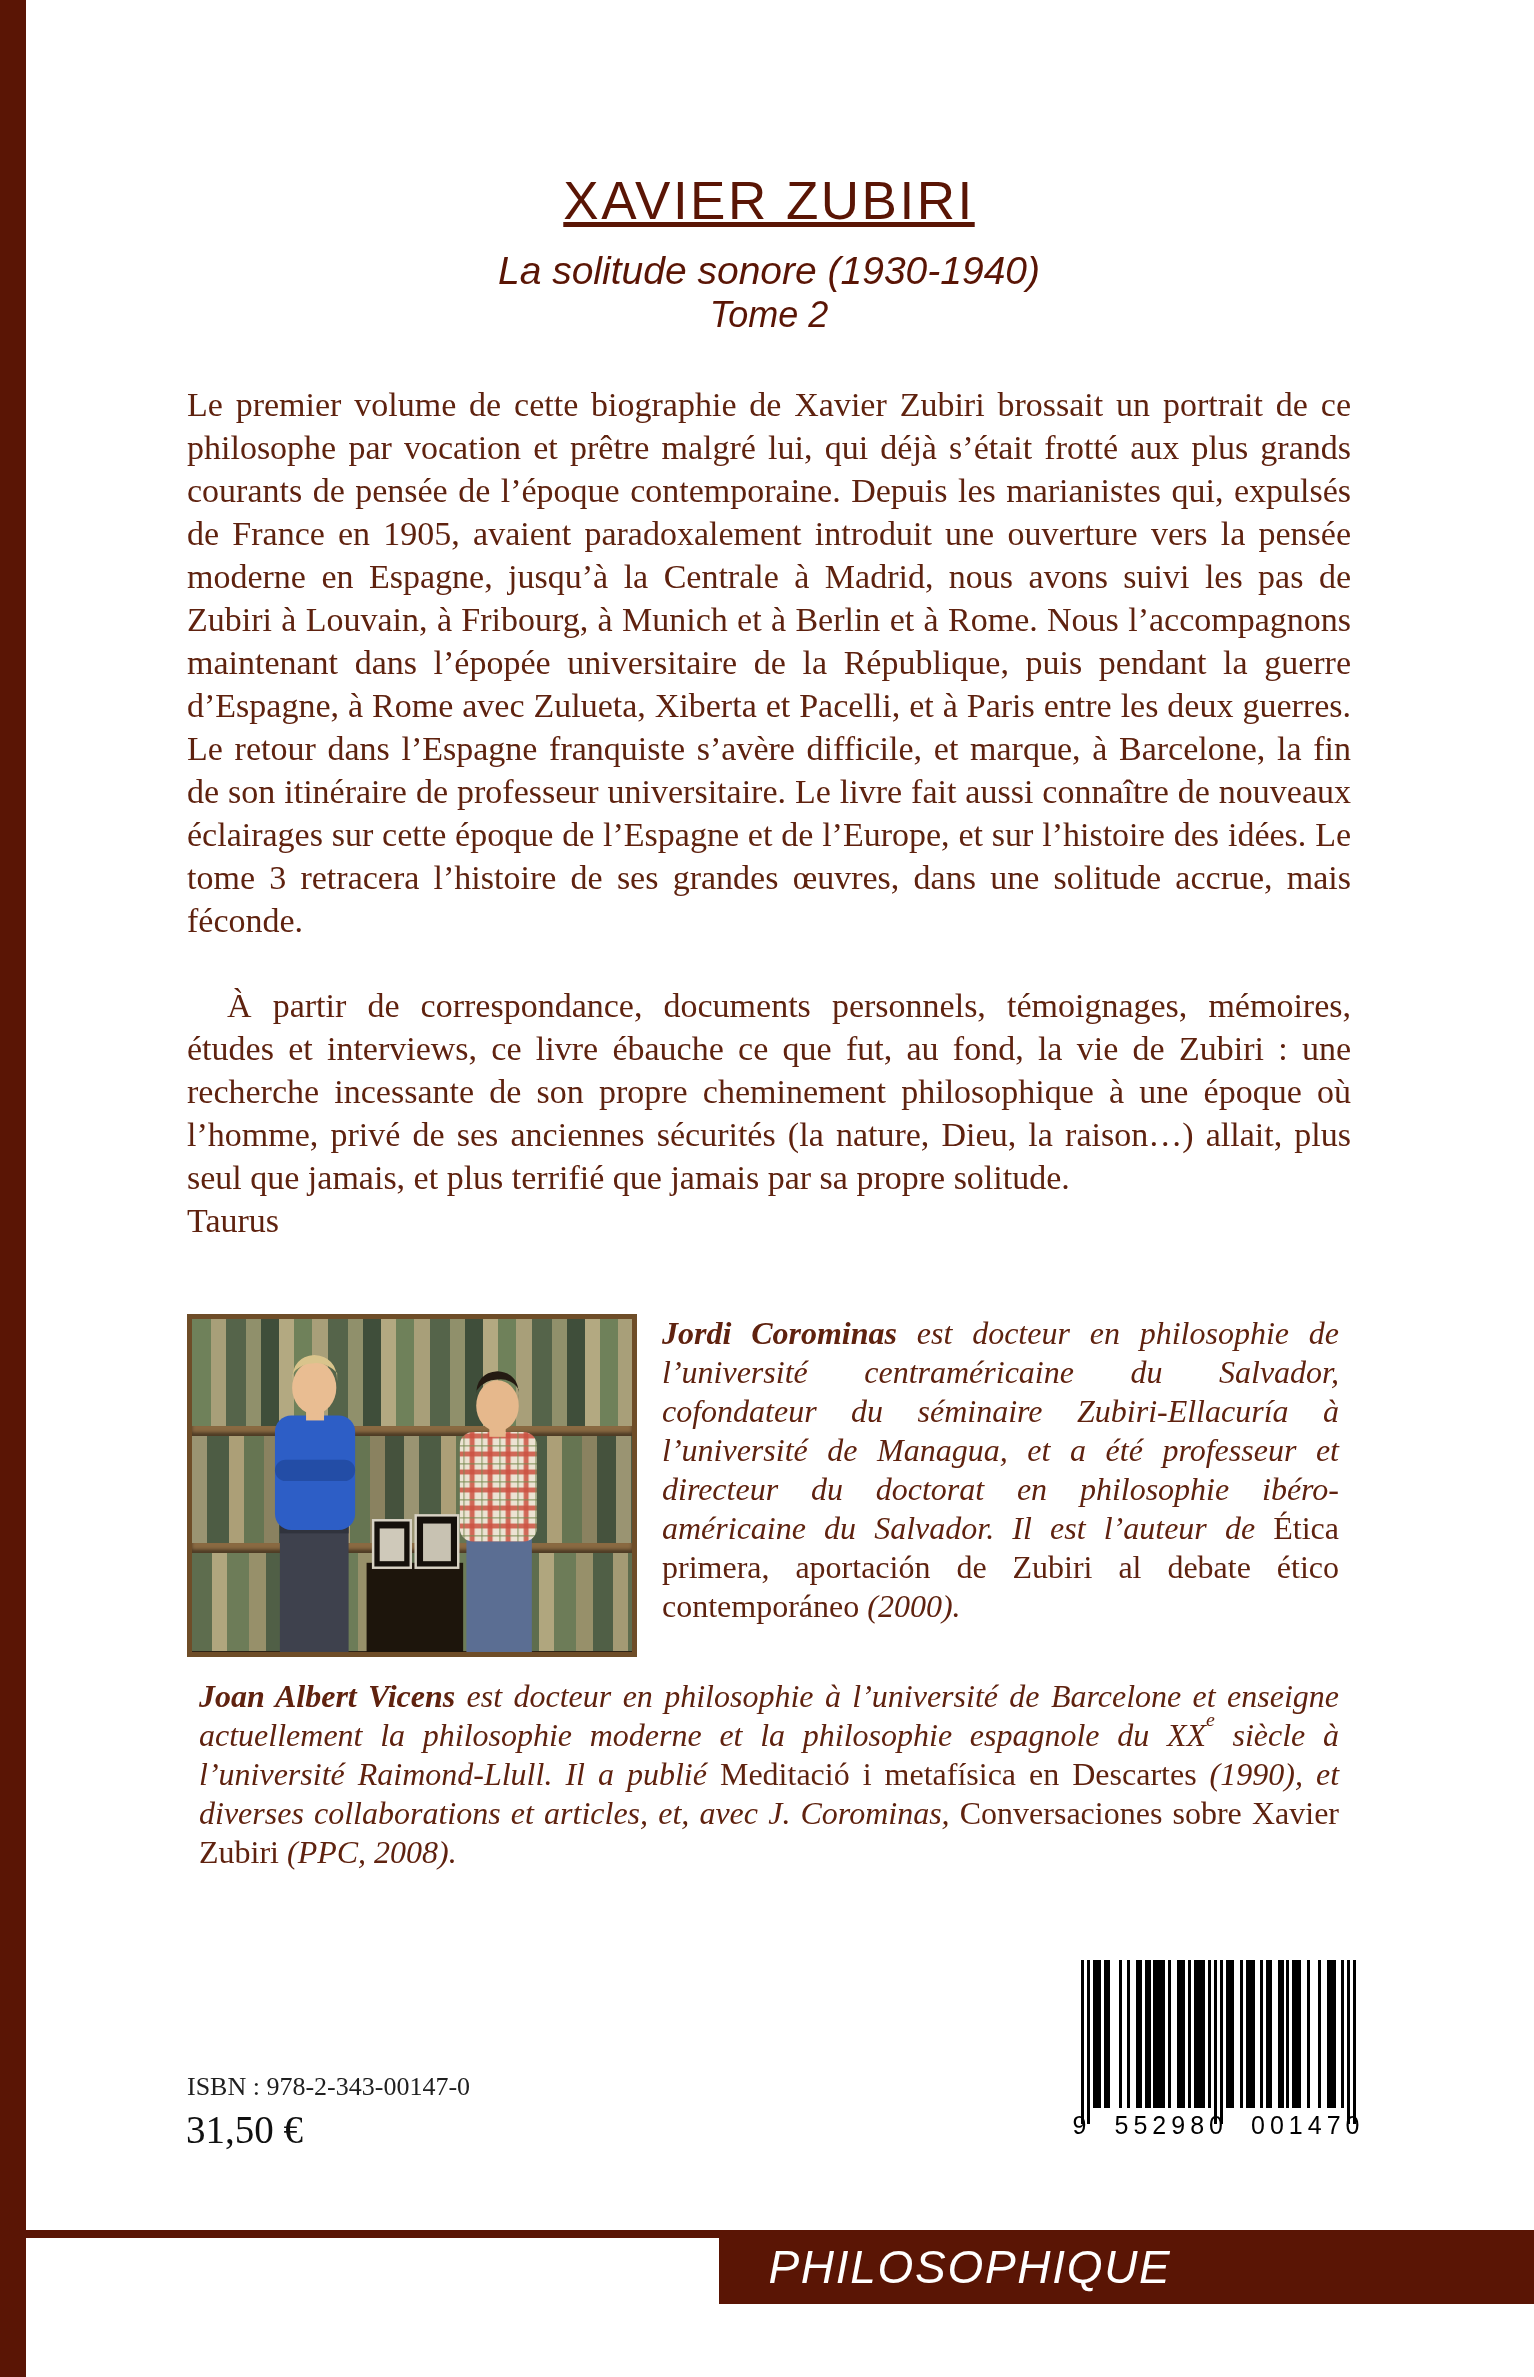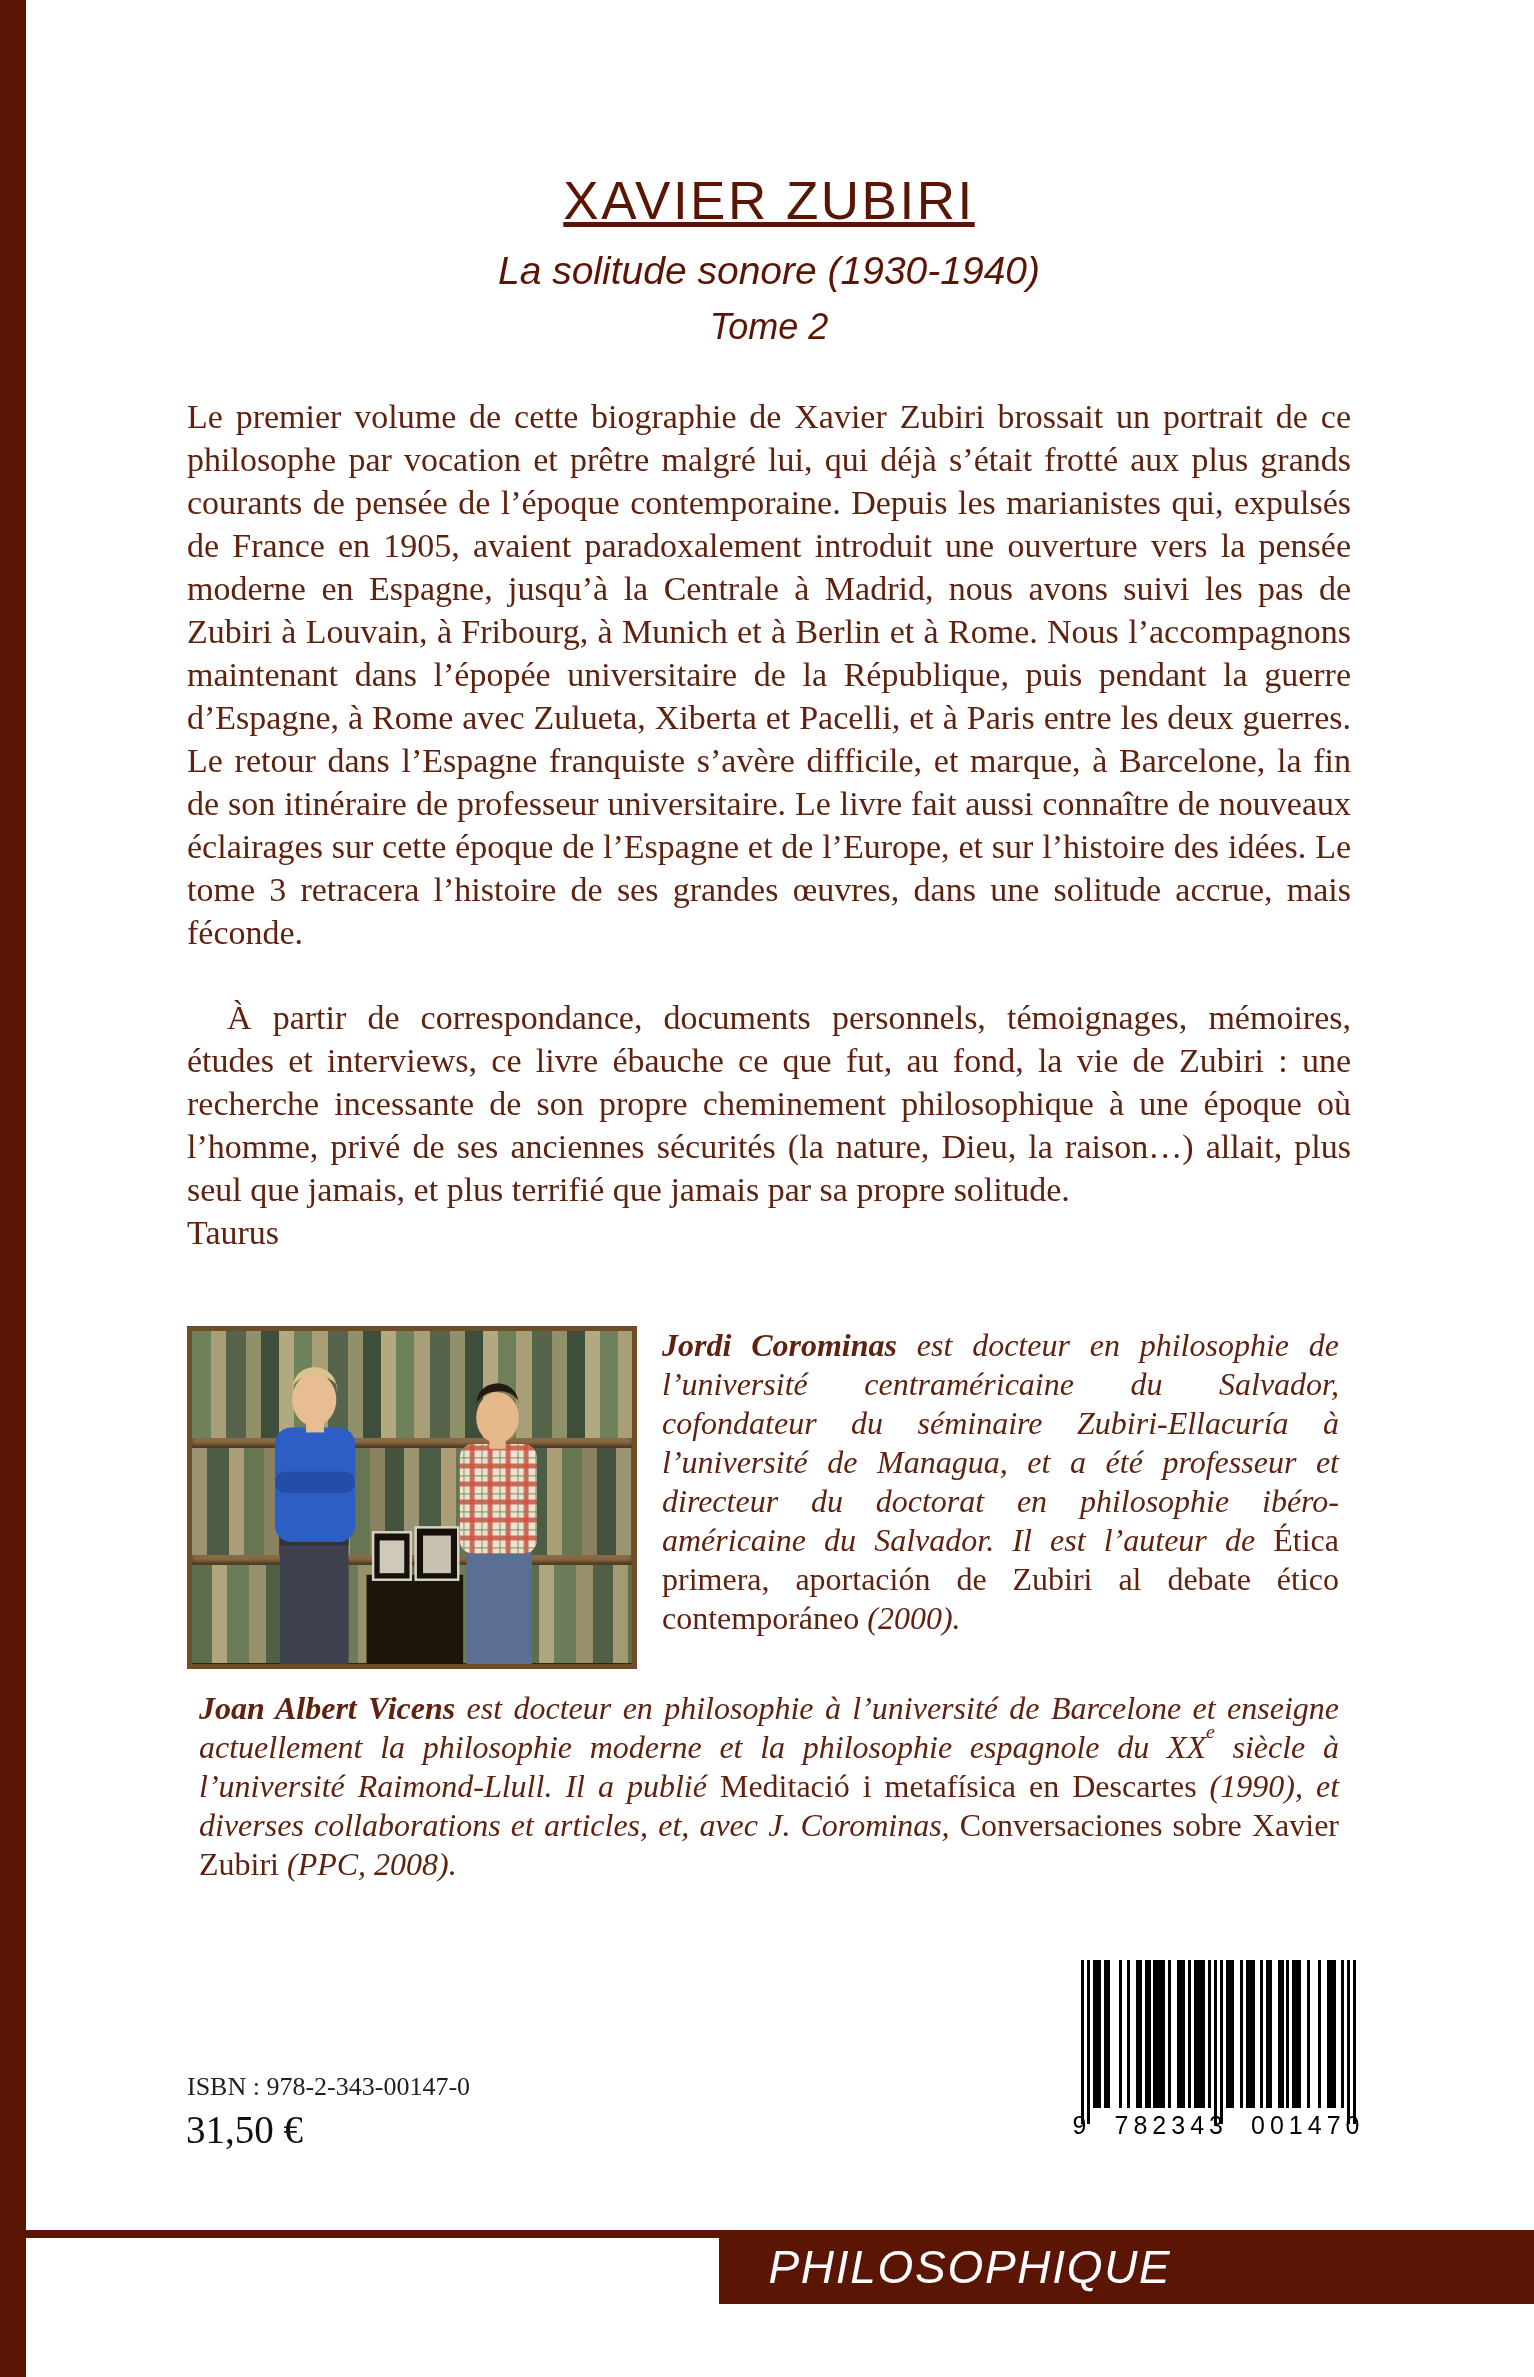--- a/index.html
+++ b/index.html
@@ -32,21 +32,21 @@
     font-family:"Liberation Sans",sans-serif;
     font-weight:normal;
     font-size:53px;line-height:1;letter-spacing:2.5px;text-decoration:underline;
   }
   .subtitle{
     margin-top:22.7px;
     font-family:"Liberation Sans",sans-serif;
     font-style:italic;font-size:39px;line-height:1.1;
   }
   .tome{
-    margin-top:14px;
+    margin-top:2px;
     font-family:"Liberation Sans",sans-serif;
     font-style:italic;font-size:36px;line-height:1.1;
   }
   
   .synopsis p{
     margin:0;
     font-size:34px;line-height:43px;
     text-align:justify;
   }
   .par1{margin-top:49px !important;}
@@ -294,21 +294,21 @@
         <div class="module"></div>
         <div class="module"></div>
         <div class="module on"></div>
         <div class="module"></div>
         <div class="module on guard"></div>
         <div class="module guard"></div>
         <div class="module on guard"></div>
       </div>
     <div class="digits">
       <span>9</span>
-      <span>782343</span>
+      <span>552980</span>
       <span>001470</span>
     </div>
   </div>
 
   <div class="band">
     <div class="band-rule"></div>
     <div class="band-box"><span> </span><span class="it">PHILOSOPHIQUE</span></div>
   </div>
 
 </div>

